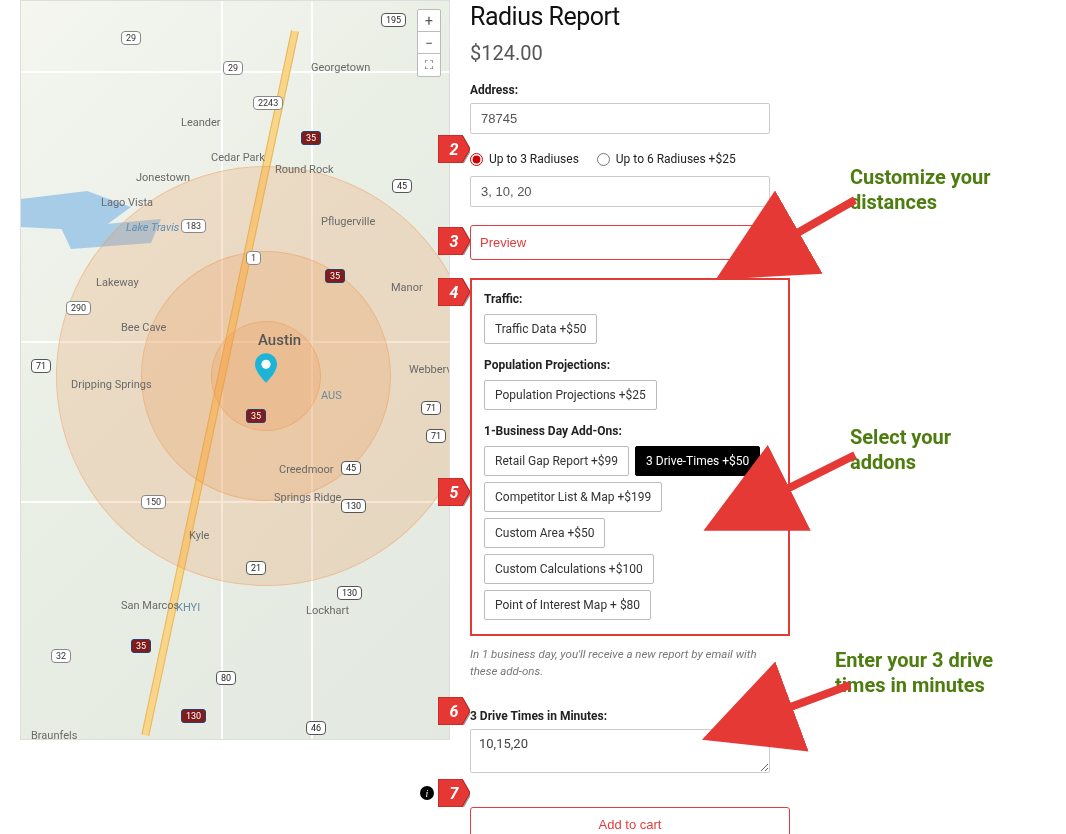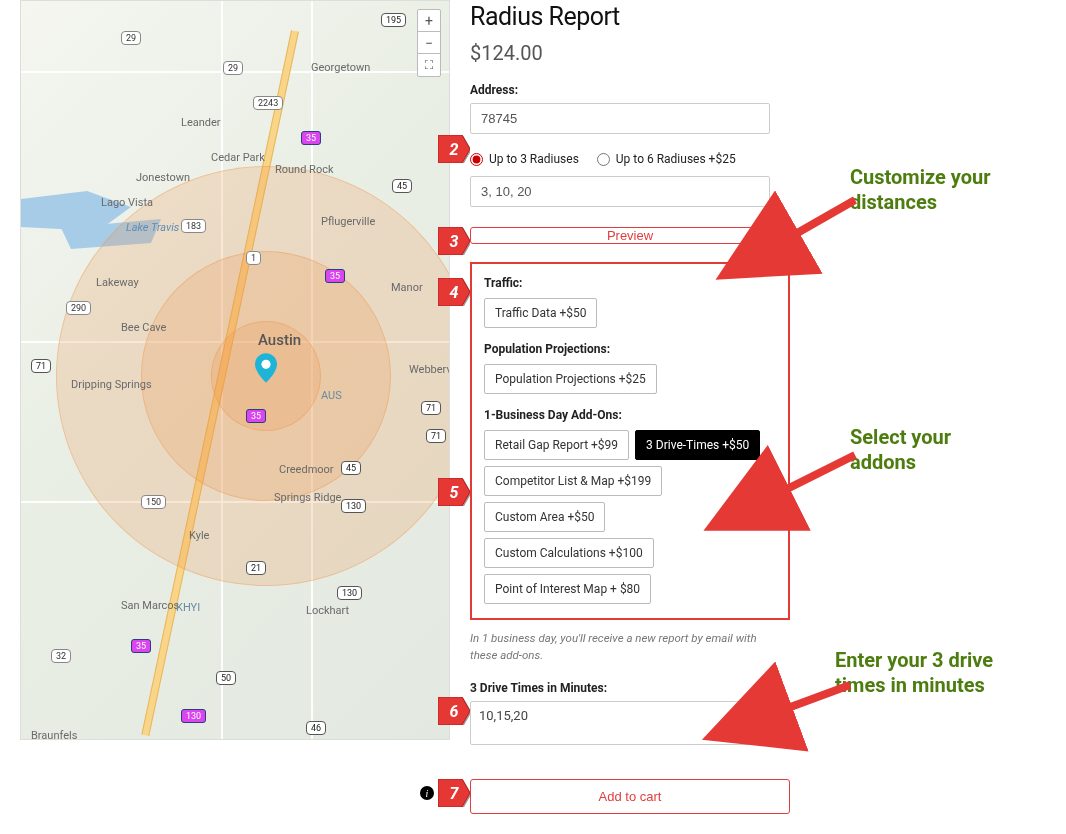--- a/index.html
+++ b/index.html
@@ -11,21 +11,21 @@
 .map-bg { position: absolute; inset: 0; background: linear-gradient(135deg,#f4f6ef 0%,#eaefe6 40%,#e3e9e0 100%); }
 .map-road { position: absolute; background: rgba(255,255,255,0.9); }
 .map-road.h { height: 2px; left:0; right:0; }
 .map-road.v { width: 2px; top:0; bottom:0; }
 .map-highway { position: absolute; background: #f9d58a; }
 .map-water { position: absolute; background: #a7cce8; }
 
 .map-label { position: absolute; font-size: 11px; color: #6a6a6a; white-space: nowrap; }
 .map-label.big { font-size: 15px; color: #555; font-weight: 500; }
 .route-badge { position: absolute; font-size: 9px; background: #fff; border: 1px solid #888; border-radius: 4px; padding: 1px 4px; color:#333; }
-.route-badge.interstate { background:#d946ef; color:#fff; border-color:#2a3f75; border-radius: 3px; }
+.route-badge.interstate { background:#7f1d1d; color:#fff; border-color:#2a3f75; border-radius: 3px; }
 .route-badge.state { background:#fff; border:1px solid #555; color:#222; }
 
 .radius-circle { position: absolute; border-radius: 50%; background: rgba(237,145,71,0.22); border: 1px solid rgba(237,145,71,0.35); }
 .map-pin { position: absolute; width: 22px; height: 30px; }
 .map-pin svg { width: 100%; height: 100%; }
 
 .zoom-ctrl { position: absolute; top: 8px; right: 8px; width: 24px; background: #fff; border: 1px solid #bbb; border-radius: 2px; display: flex; flex-direction: column; }
 .zoom-ctrl div { height: 22px; display:flex; align-items:center; justify-content:center; font-size:14px; color:#555; cursor:pointer; border-bottom:1px solid #bbb; }
 .zoom-ctrl div:last-child { border-bottom:none; font-size:12px; }
 
@@ -34,32 +34,32 @@
 .price { font-size: 20px; color: #555; margin: 10px 0 18px 0; }
 
 .field-label { font-size: 12px; font-weight: 700; color: #222; margin-bottom: 6px; display:block; }
 .text-input { width: 300px; padding: 7px 10px; font-size: 13px; border: 1px solid #ccc; border-radius: 2px; color:#555; }
 .field-group { margin-bottom: 18px; }
 
 .radio-row { display:flex; gap: 18px; margin-bottom: 10px; font-size: 12px; color:#222; align-items:center; }
 .radio-row label { display:flex; align-items:center; gap:6px; cursor:pointer; }
 .radio-row input { accent-color: #c00; }
 
-.preview-btn { width: 320px; background:#fff; border:1px solid #e03e3e; color:#e03e3e; font-size:13px; border-radius:3px; cursor:pointer; text-align:center; }
+.preview-btn { width: 320px; padding: 9px; background:#fff; border:1px solid #e03e3e; color:#e03e3e; font-size:13px; border-radius:3px; cursor:pointer; text-align:left; }
 .addcart-btn { width: 320px; padding: 9px; background:#fff; border:1px solid #e03e3e; color:#e03e3e; font-size:13px; border-radius:3px; cursor:pointer; text-align:center; }
 
 .addons-box { border: 2px solid #e53935; padding: 12px; width: 320px; margin-bottom: 10px; }
 .section-label { font-size: 12px; font-weight: 700; color:#222; margin-bottom: 8px; margin-top: 4px; }
 .section-label:first-child { margin-top:0; }
 .chip-row { display:flex; flex-wrap:wrap; gap:6px; margin-bottom: 14px; }
 .chip-row:last-child { margin-bottom: 2px; }
 .chip { padding: 7px 10px; border:1px solid #bbb; border-radius:2px; font-size:12px; color:#333; background:#fff; cursor:pointer; }
 .chip.selected { background:#000; color:#fff; border-color:#000; }
 
-.help-text { font-size: 11.5px; font-style: italic; color:#777; width: 310px; line-height:1.5; margin-bottom: 16px; }
+.help-text { font-size: 11.5px; font-style: italic; color:#777; width: 310px; line-height:1.5; margin-bottom: 28px; }
 
 .textarea-input { width: 300px; height: 44px; padding: 6px 8px; font-size:13px; border:1px solid #ccc; border-radius:2px; resize: both; color:#444; font-family: inherit; }
 
 
 .step-badge { position: absolute; width: 32px; height: 28px; display:flex; align-items:center; justify-content:center; color:#fff; font-weight:700; font-size:16px; font-style: italic; }
 .step-badge svg { position:absolute; inset:0; width:100%; height:100%; }
 .step-badge span { position:relative; z-index:1; }
 
 .info-dot { position:absolute; width:14px; height:14px; border-radius:50%; background:#000; color:#fff; font-size:10px; display:flex; align-items:center; justify-content:center; font-style:italic; font-family:Georgia,serif; }
 
@@ -135,21 +135,21 @@
     <div class="route-badge state" style="top:400px;left:400px">71</div>
     <div class="route-badge state" style="top:358px;left:10px">71</div>
     <div class="route-badge state" style="top:428px;left:405px">71</div>
     <div class="route-badge" style="top:300px;left:45px">290</div>
     <div class="route-badge state" style="top:560px;left:225px">21</div>
     <div class="route-badge state" style="top:460px;left:320px">45</div>
     <div class="route-badge state" style="top:178px;left:371px">45</div>
     <div class="route-badge" style="top:250px;left:225px">1</div>
     <div class="route-badge" style="top:494px;left:120px">150</div>
     <div class="route-badge" style="top:648px;left:30px">32</div>
-    <div class="route-badge state" style="top:670px;left:195px">50</div>
+    <div class="route-badge state" style="top:670px;left:195px">80</div>
     <div class="route-badge state" style="top:720px;left:285px">46</div>
     <div class="route-badge state" style="top:498px;left:320px">130</div>
     <div class="route-badge state" style="top:585px;left:316px">130</div>
     <div class="route-badge interstate" style="top:708px;left:160px">130</div>
 
     <div class="zoom-ctrl">
       <div>+</div>
       <div>−</div>
       <div>⛶</div>
     </div>

